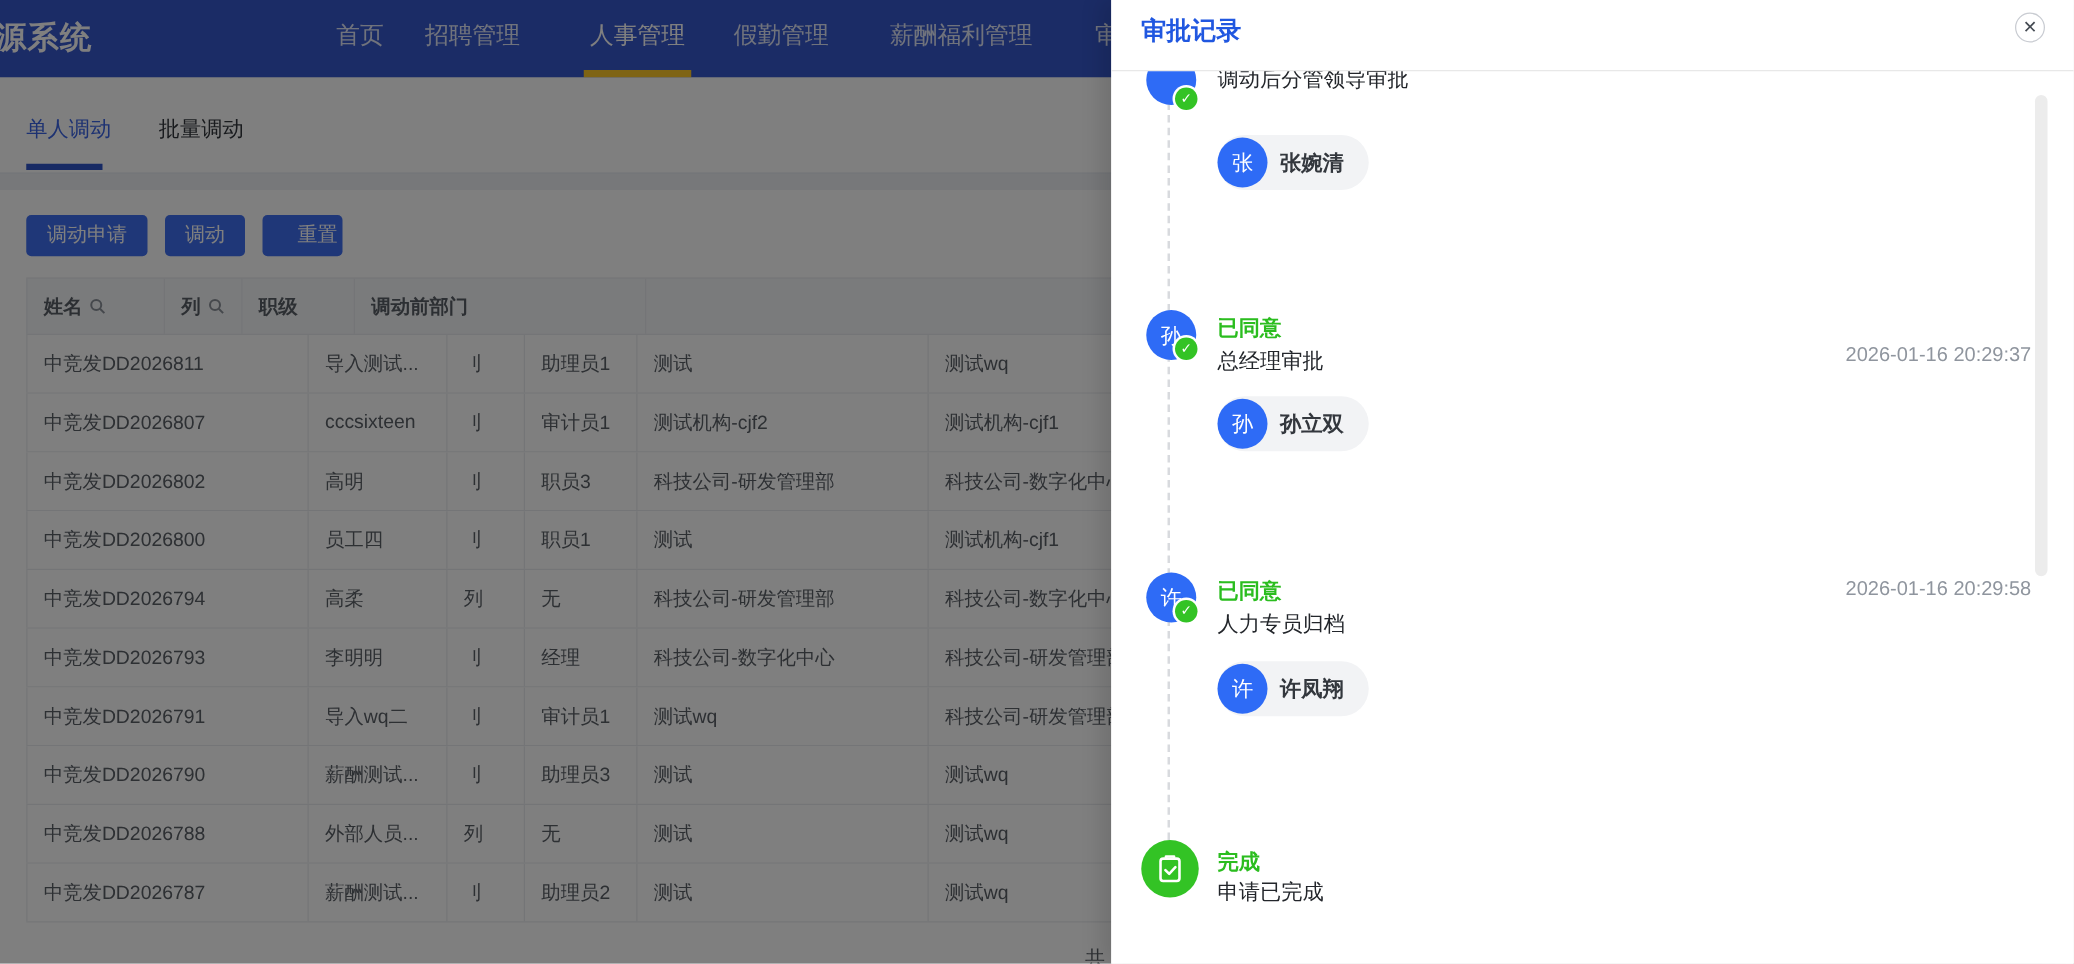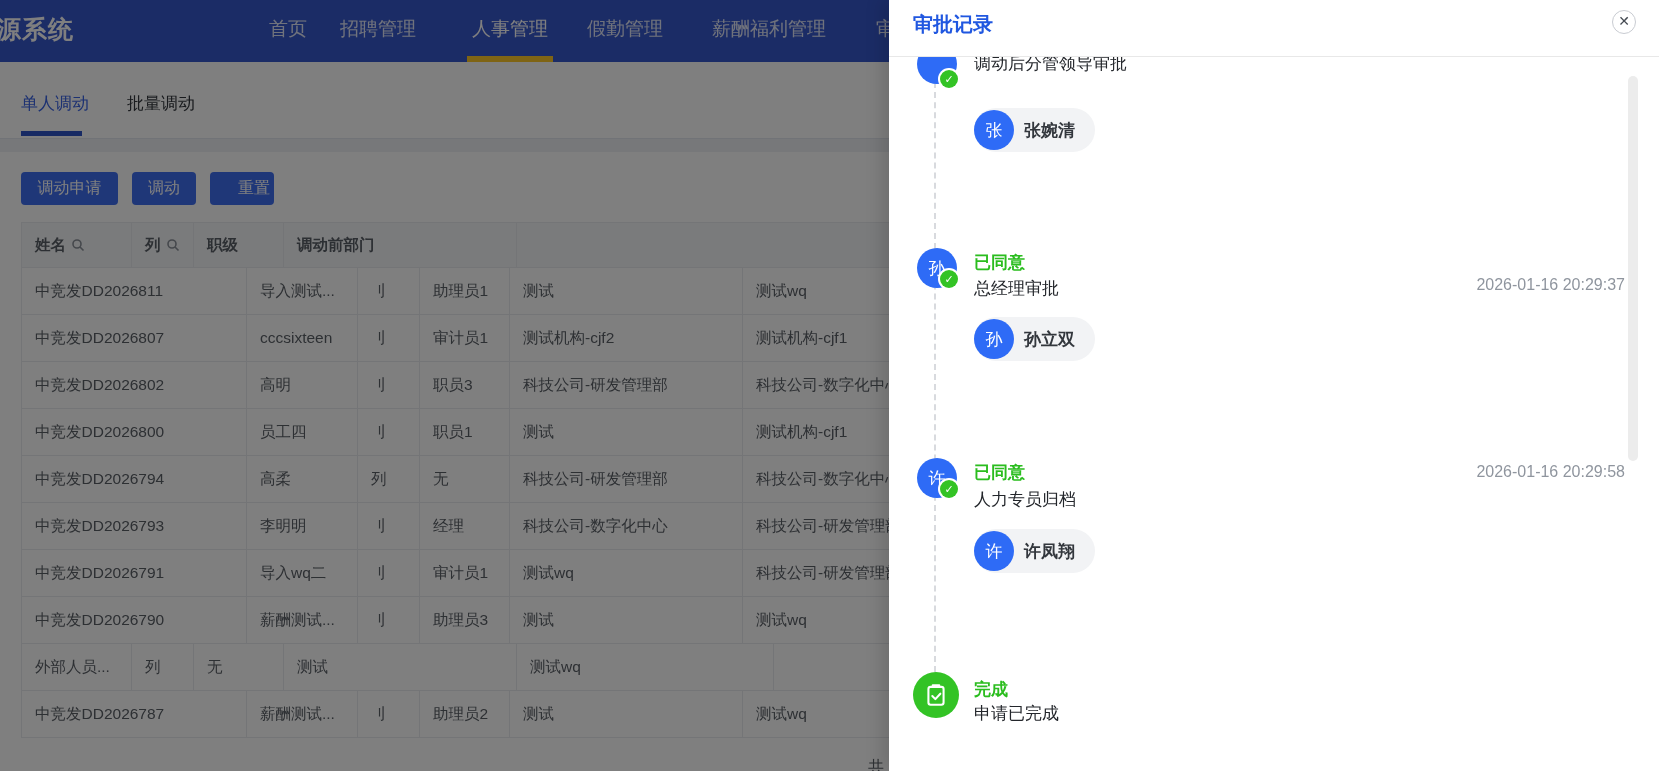--- a/index.html
+++ b/index.html
@@ -201,20 +201,21 @@
         <div class="trow">
           <div class="td c0">中竞发DD2026790</div>
           <div class="td c1">薪酬测试...</div>
           <div class="td c2">刂</div>
           <div class="td c3">助理员3</div>
           <div class="td c4">测试</div>
           <div class="td c5">测试wq</div>
         </div>
 
         <div class="trow">
+          <div class="td c0">中竞发DD2026788</div>
           <div class="td c1">外部人员...</div>
           <div class="td c2">列</div>
           <div class="td c3">无</div>
           <div class="td c4">测试</div>
           <div class="td c5">测试wq</div>
         </div>
 
         <div class="trow">
           <div class="td c0">中竞发DD2026787</div>
           <div class="td c1">薪酬测试...</div>

